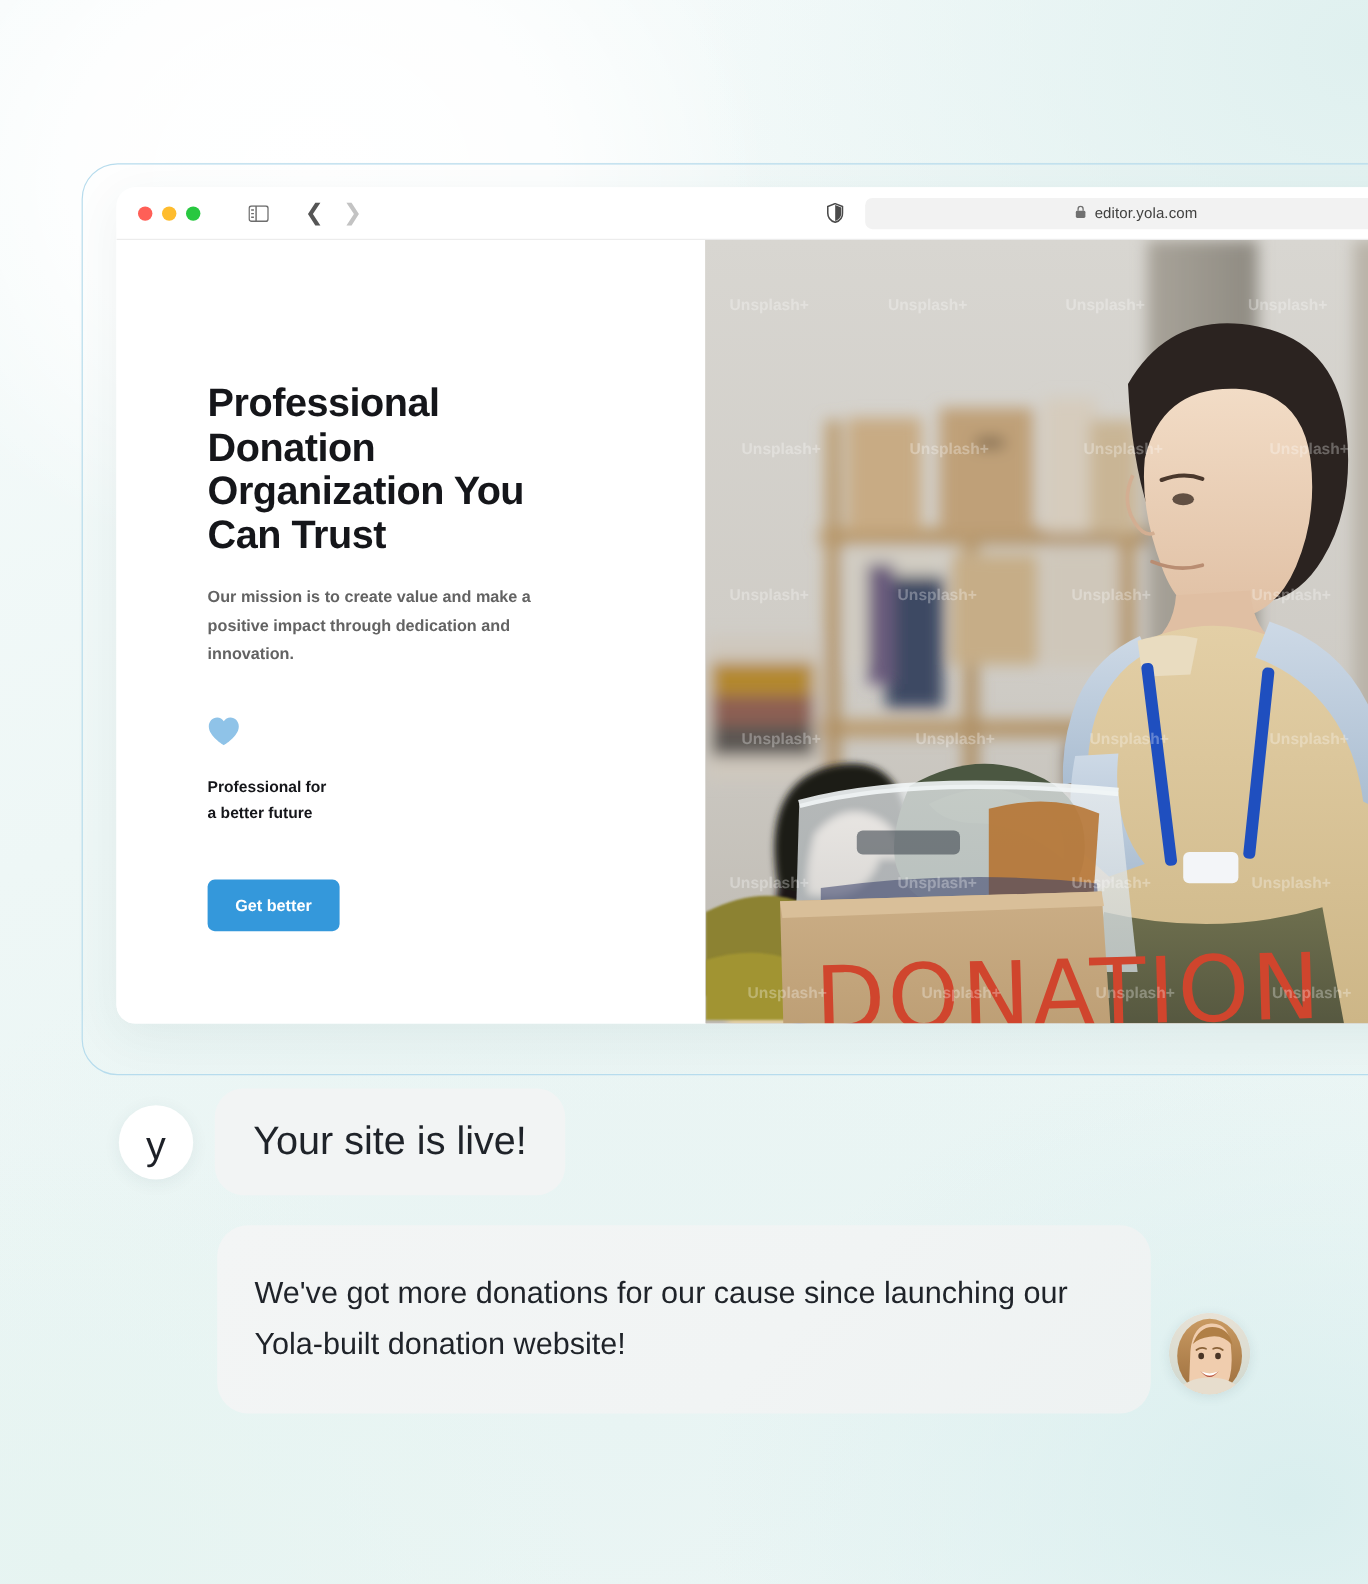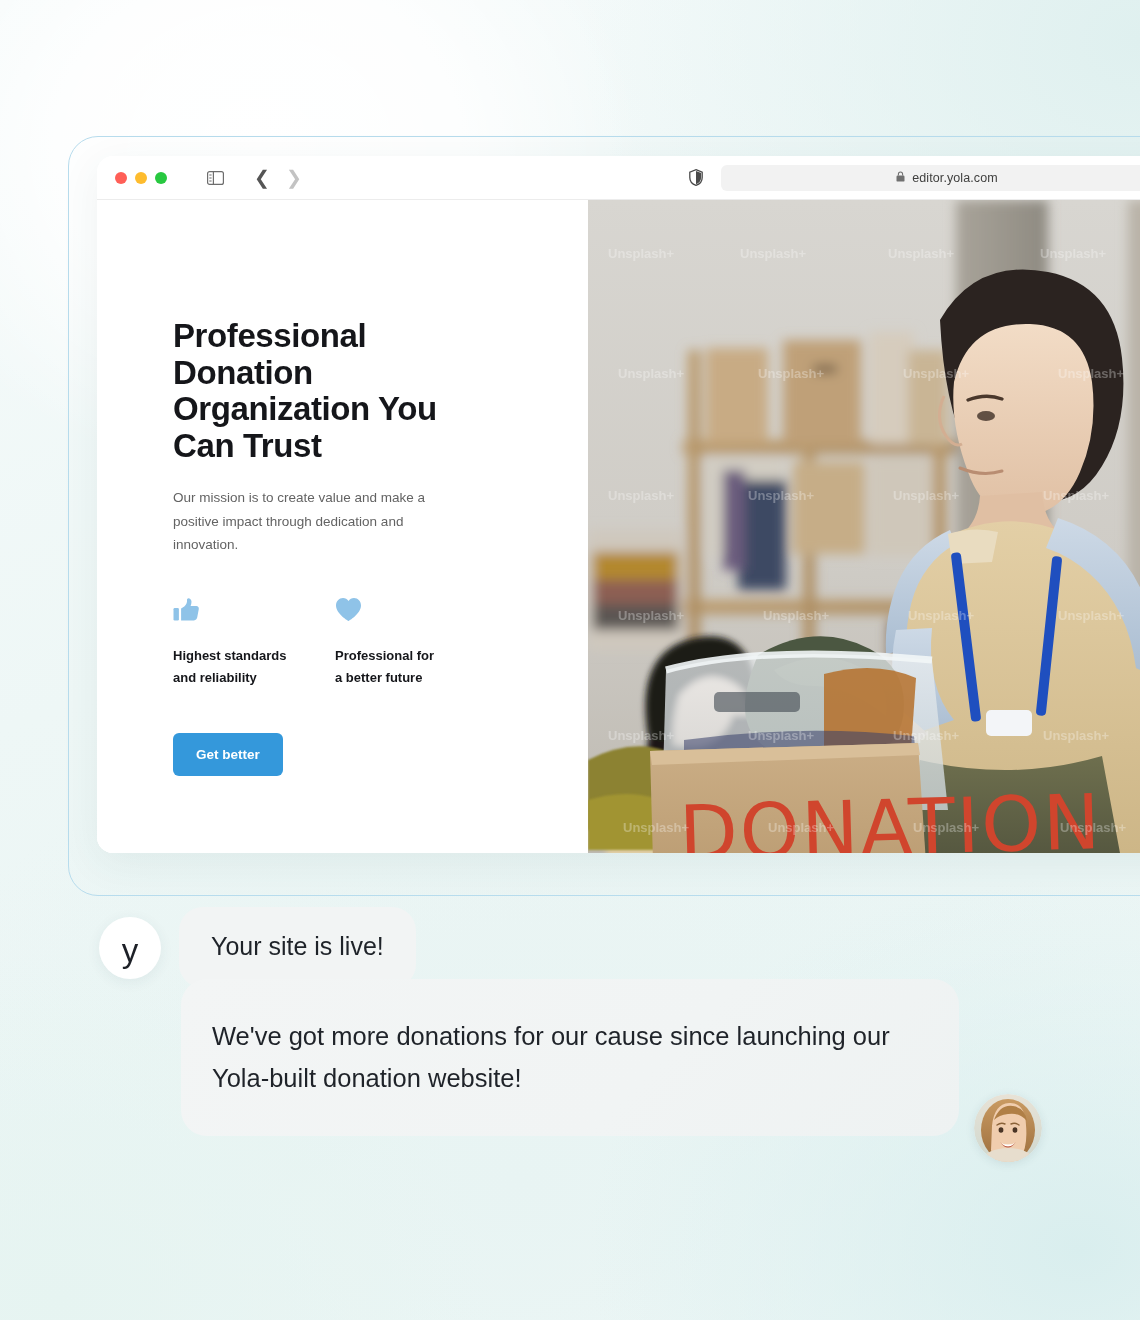--- a/index.html
+++ b/index.html
@@ -127,20 +127,21 @@
     color: #15161a;
     letter-spacing: -0.4px;
     max-width: 270px;
   }
   .hero-sub {
     margin-top: 22px;
     font-size: 13.5px;
     line-height: 23.5px;
     color: #636363;
     max-width: 282px;
+    font-weight: bold;
   }
   .features {
     margin-top: 40px;
     display: flex;
     gap: 0px;
   }
   .feature { width: 162px; }
   .feature-icon { color: #8fc3e8; height: 30px; display: block; }
   .feature-label {
     margin-top: 18px;
@@ -202,27 +203,27 @@
     top: 3px;
     font-family: "Liberation Sans", sans-serif;
   }
   .bubble {
     background: #f2f4f4;
     border-radius: 24px;
     color: #1f2329;
   }
   .bubble-1 {
     padding: 27px 32px 29px 32px;
-    font-size: 25px;
+    font-size: 33px;
     line-height: 1;
   }
   .bubble-2 {
     position: absolute;
     left: 181px;
-    top: 979px;
+    top: 1021px;
     width: 778px;
     padding: 36px 32px 37px 31px;
     font-size: 25.5px;
     line-height: 42px;
     border-radius: 26px;
     background: linear-gradient(135deg, #f3f5f5 0%, #f1f4f4 60%, #eef2f2 100%);
   }
   .user-avatar {
     position: absolute;
     left: 974px;
@@ -287,30 +288,20 @@
     </div>
   </div>
 
   <div class="site">
 
     <div class="site-left">
       <h1 class="hero-title">Professional Donation Organization You Can Trust</h1>
       <p class="hero-sub">Our mission is to create value and make a positive impact through dedication and innovation.</p>
 
       <div class="features">
-        <div class="feature">
-          <span class="feature-icon">
-            <svg width="27" height="27" viewBox="0 0 27 27" fill="#8fc3e8">
-              <rect x="0.5" y="11" width="5.4" height="12.4" rx="1.2"></rect>
-              <path d="M8.1 23.4 V11.6 C10.3 10.6 12.6 8.6 13.6 6.3 C14.1 5.1 14.1 3.9 14 2.9 C13.9 1.8 14.8 1 15.9 1.2 C17.3 1.5 18.5 2.8 18.5 4.8 C18.5 6.3 18.1 7.8 17.6 9.1 H23.4 C25 9.1 26.1 10.5 25.8 12 L24.2 20.6 C23.9 22.2 22.6 23.4 21 23.4 Z"></path>
-            </svg>
-          </span>
-          <div class="feature-label">Highest standards
-and reliability</div>
-        </div>
 
         <div class="feature">
           <span class="feature-icon">
             <svg width="27" height="25" viewBox="0 0 27 25" fill="#8fc3e8">
               <path d="M13.5 24 C13.5 24 1 16.6 1 8.4 C1 4.3 4.1 1 8 1 C10.3 1 12.3 2.2 13.5 4 C14.7 2.2 16.7 1 19 1 C22.9 1 26 4.3 26 8.4 C26 16.6 13.5 24 13.5 24 Z"></path>
             </svg>
           </span>
           <div class="feature-label">Professional for
 a better future</div>
         </div>

